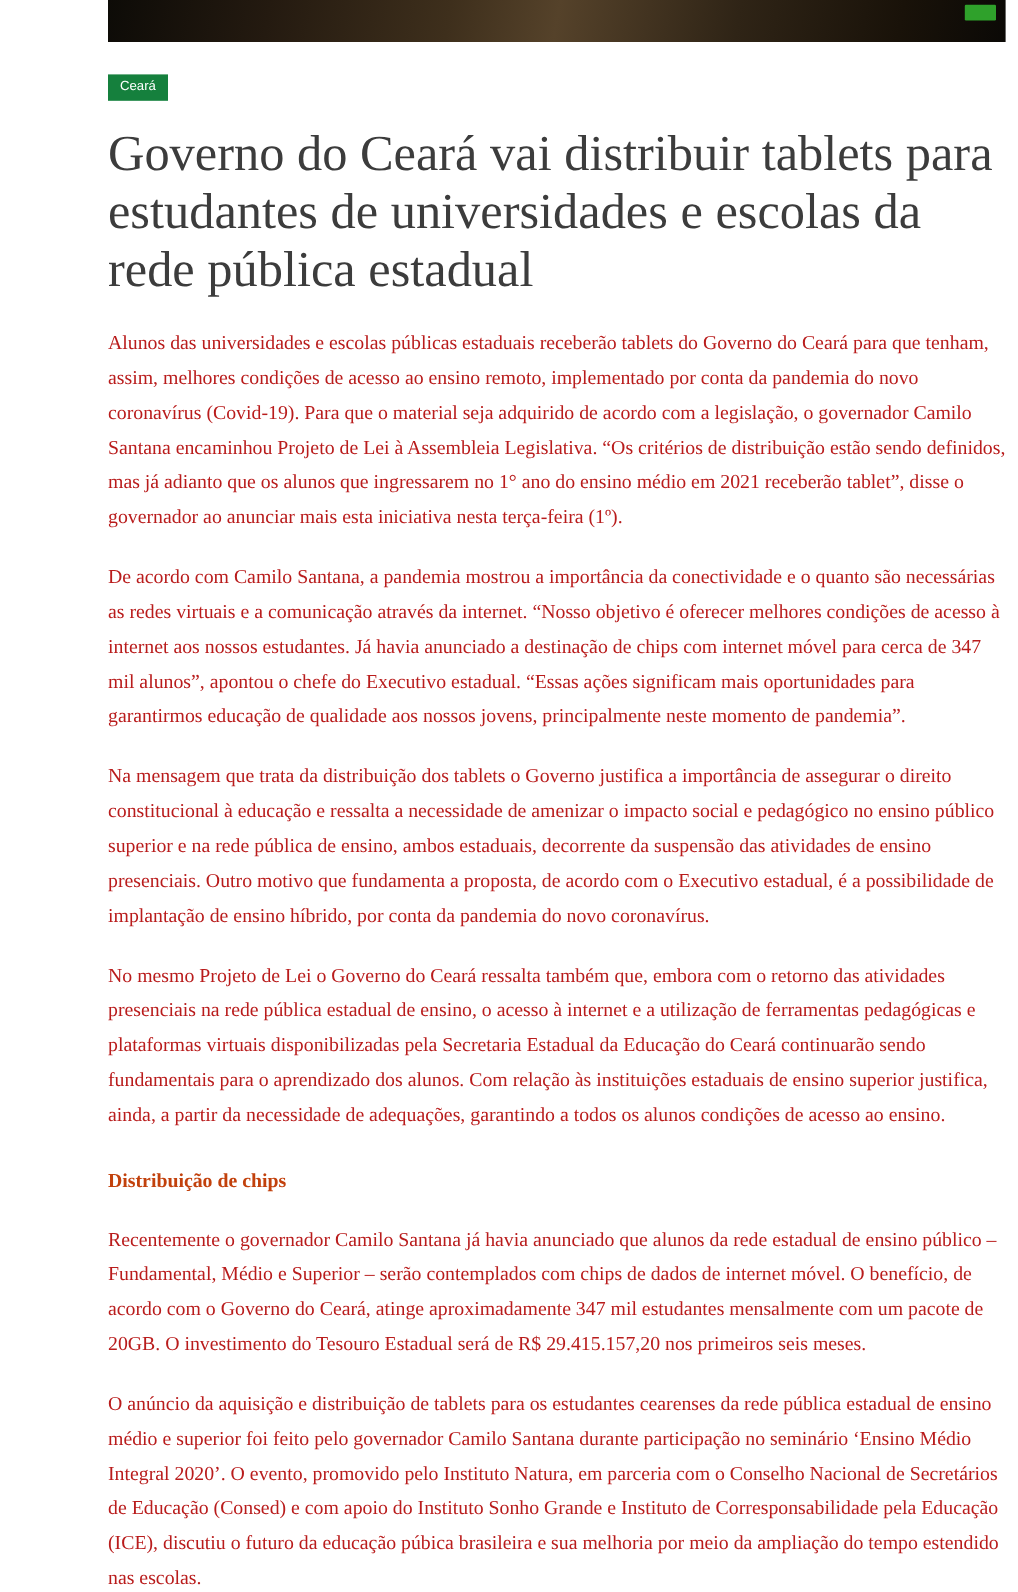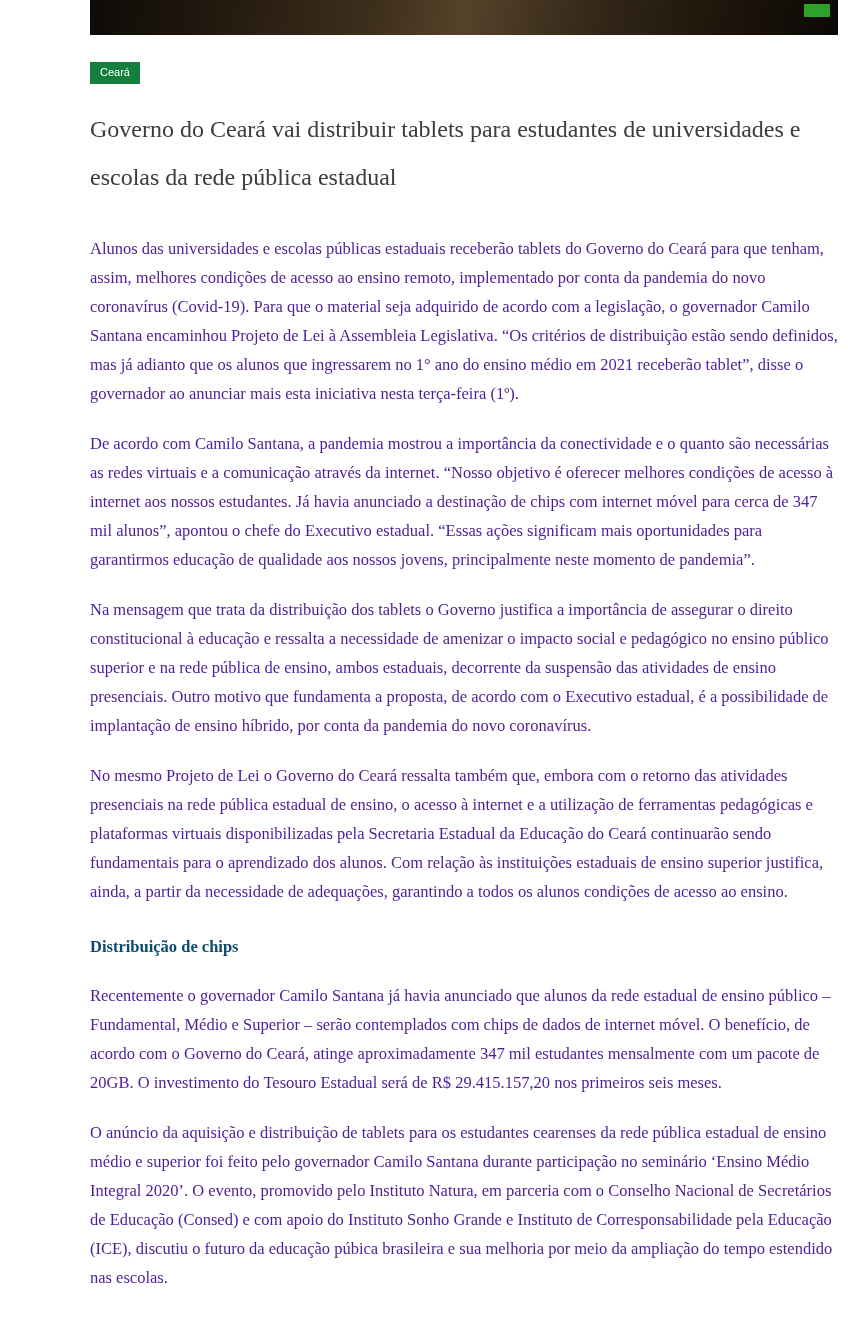--- a/index.html
+++ b/index.html
@@ -43,39 +43,39 @@
     color: #ffffff;
     font-family: "Liberation Sans", sans-serif;
     font-size: 11px;
     line-height: 1;
     padding: 5px 10px 6px;
     text-decoration: none;
     cursor: pointer;
   }
   h1.title {
     margin-top: 21px;
-    margin-bottom: 33px;
+    margin-bottom: 22px;
     font-family: "Liberation Serif", serif;
     font-weight: 400;
-    font-size: 24px;
+    font-size: 42px;
     line-height: 48px;
     color: #3c3c3c;
   }
   .article p {
     font-size: 16.5px;
     line-height: 29px;
-    color: #4c1d95;
+    color: #b91c1c;
     margin-bottom: 21px;
     text-align: left;
   }
   .article h2.subhead {
     font-size: 16.5px;
     line-height: 29px;
     font-weight: 700;
-    color: #0c4a6e;
+    color: #c2410c;
     margin: 26px 0 20px;
   }
 </style>
 </head>
 <body>
 
 <div class="container">
 
   <div class="hero">
     <span class="hero-badge"></span>

